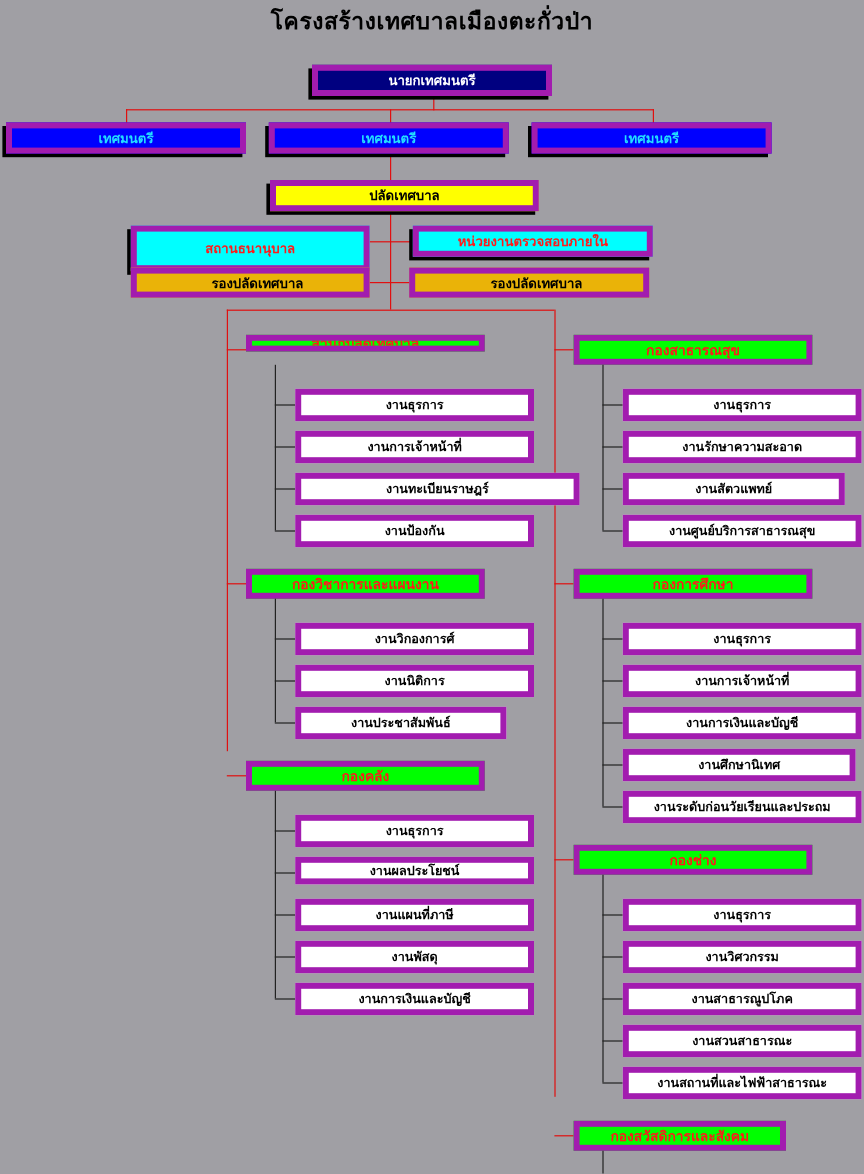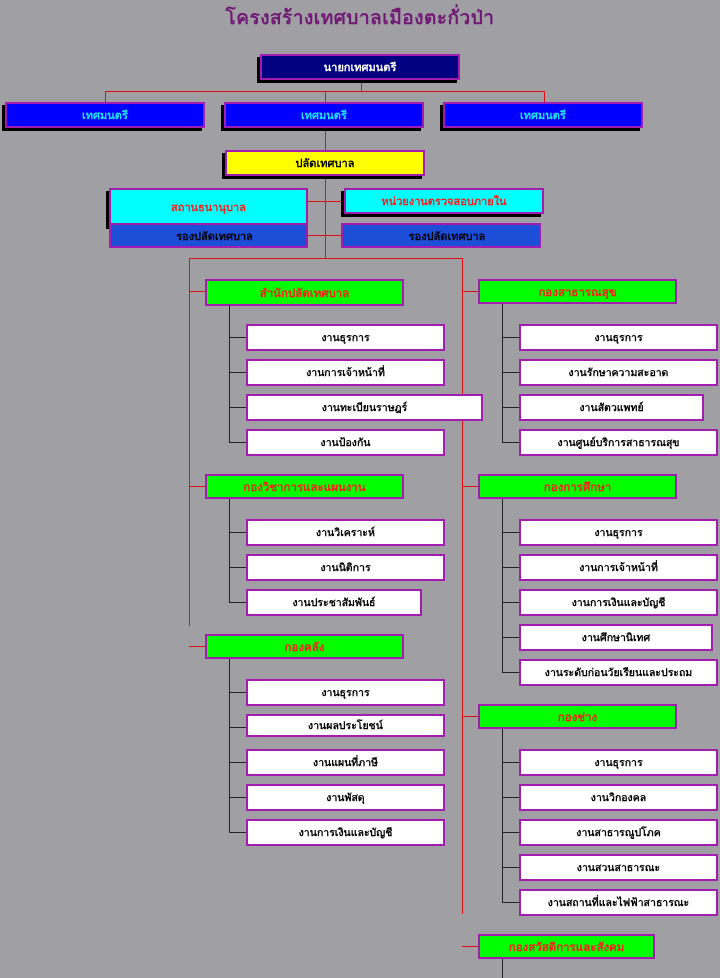--- a/index.html
+++ b/index.html
@@ -2,33 +2,33 @@
 <html><head>
 <meta charset="utf-8">
 <style>
   html, body { margin:0; padding:0; }
   body {
     width:720px; height:978px; background:#a09fa4; position:relative; overflow:hidden;
     font-family:"DejaVu Sans", sans-serif;
   }
   .title {
     position:absolute; left:0; top:2px; width:720px; text-align:center;
-    color:#701a75; font-size:19px; font-weight:bold; letter-spacing:0.5px;
+    color:#000000; font-size:19px; font-weight:bold; letter-spacing:0.5px;
   }
   .box {
-    position:absolute; box-sizing:border-box; border:2px solid #a21caf;
+    position:absolute; box-sizing:border-box; border:5px solid #a21caf;
     display:flex; align-items:center; justify-content:center;
     font-weight:bold; font-size:11px; white-space:nowrap; overflow:hidden;
     box-shadow:-3px 3px 0 #000;
   }
   .mayor { background:#000080; color:#ffffff; }
   .council { background:#0000ff; color:#22e0ff; }
   .clerk { background:#ffff00; color:#000; }
   .cyan { background:#00ffff; color:#ff1a1a; }
-  .magenta { background:#1d4ed8; color:#000; box-shadow:none;padding-left:12px; }
+  .magenta { background:#eab308; color:#000; box-shadow:none;padding-left:12px; }
   .dept { background:#00ff00; color:#ff1a1a; box-shadow:none; font-size:11.5px; }
   .unit { background:#ffffff; color:#000; box-shadow:none; font-size:10.5px; }
   .ln { position:absolute; background:#e01010; }
   .lk { position:absolute; background:#222; }
 </style>
 </head>
 <body>
 
 <div class="title">โครงสร้างเทศบาลเมืองตะกั่วป่า</div>
 
@@ -51,41 +51,41 @@
 <div class="box council" style="left:5px;top:102px;width:200px;height:26px">
   <span>เทศมนตรี</span>
 </div>
 <div class="box council" style="left:224px;top:102px;width:200px;height:26px">
   <span>เทศมนตรี</span>
 </div>
 <div class="box council" style="left:443px;top:102px;width:200px;height:26px">
   <span>เทศมนตรี</span>
 </div>
 
-<div class="box clerk" style="left:225px;top:150px;width:200px;height:26px">
+<div class="box clerk" style="left:225px;top:150px;width:224px;height:26px">
   <span>ปลัดเทศบาล</span>
 </div>
 
 <div class="box cyan" style="left:109px;top:188px;width:199px;height:38px">
   <span>สถานธนานุบาล</span>
 </div>
 <div class="box cyan" style="left:344px;top:188px;width:200px;height:26px">
   <span>หน่วยงานตรวจสอบภายใน</span>
 </div>
 
 <div class="box magenta" style="left:109px;top:223px;width:199px;height:25px">
   <span>รองปลัดเทศบาล</span>
 </div>
 <div class="box magenta" style="left:341px;top:223px;width:200px;height:25px">
   <span>รองปลัดเทศบาล</span>
 </div>
 
 <div id="depts">
     <div class="ln" style="left:189px;top:291px;width:16px;height:1px"></div>
-    <div class="box dept" style="left:205px;top:279px;width:199px;height:27px">
+    <div class="box dept" style="left:205px;top:279px;width:199px;height:14px">
       <span>สำนักปลัดเทศบาล</span>
     </div>
     <div class="lk" style="left:229px;top:304px;width:1px;height:138px"></div>
     <div class="lk" style="left:229px;top:337px;width:17px;height:1px"></div>
     <div class="box unit" style="left:246px;top:324px;width:199px;height:27px">
       <span>งานธุรการ</span>
     </div>
     <div class="lk" style="left:229px;top:372px;width:17px;height:1px"></div>
     <div class="box unit" style="left:246px;top:359px;width:199px;height:27px">
       <span>งานการเจ้าหน้าที่</span>
@@ -98,21 +98,21 @@
     <div class="box unit" style="left:246px;top:429px;width:199px;height:27px">
       <span>งานป้องกัน</span>
     </div>
     <div class="ln" style="left:189px;top:486px;width:16px;height:1px"></div>
     <div class="box dept" style="left:205px;top:474px;width:199px;height:25px">
       <span>กองวิชาการและแผนงาน</span>
     </div>
     <div class="lk" style="left:229px;top:499px;width:1px;height:103px"></div>
     <div class="lk" style="left:229px;top:532px;width:17px;height:1px"></div>
     <div class="box unit" style="left:246px;top:519px;width:199px;height:27px">
-      <span>งานวิเคราะห์</span>
+      <span>งานวิกองการศ์</span>
     </div>
     <div class="lk" style="left:229px;top:567px;width:17px;height:1px"></div>
     <div class="box unit" style="left:246px;top:554px;width:199px;height:27px">
       <span>งานนิติการ</span>
     </div>
     <div class="lk" style="left:229px;top:602px;width:17px;height:1px"></div>
     <div class="box unit" style="left:246px;top:589px;width:176px;height:27px">
       <span>งานประชาสัมพันธ์</span>
     </div>
     <div class="ln" style="left:189px;top:646px;width:16px;height:1px"></div>
@@ -190,21 +190,21 @@
     <div class="box dept" style="left:478px;top:704px;width:199px;height:25px">
       <span>กองช่าง</span>
     </div>
     <div class="lk" style="left:502px;top:729px;width:1px;height:173px"></div>
     <div class="lk" style="left:502px;top:762px;width:17px;height:1px"></div>
     <div class="box unit" style="left:519px;top:749px;width:199px;height:27px">
       <span>งานธุรการ</span>
     </div>
     <div class="lk" style="left:502px;top:797px;width:17px;height:1px"></div>
     <div class="box unit" style="left:519px;top:784px;width:199px;height:27px">
-      <span>งานวิกองคล</span>
+      <span>งานวิศวกรรม</span>
     </div>
     <div class="lk" style="left:502px;top:832px;width:17px;height:1px"></div>
     <div class="box unit" style="left:519px;top:819px;width:199px;height:27px">
       <span>งานสาธารณูปโภค</span>
     </div>
     <div class="lk" style="left:502px;top:867px;width:17px;height:1px"></div>
     <div class="box unit" style="left:519px;top:854px;width:199px;height:27px">
       <span>งานสวนสาธารณะ</span>
     </div>
     <div class="lk" style="left:502px;top:902px;width:17px;height:1px"></div>

